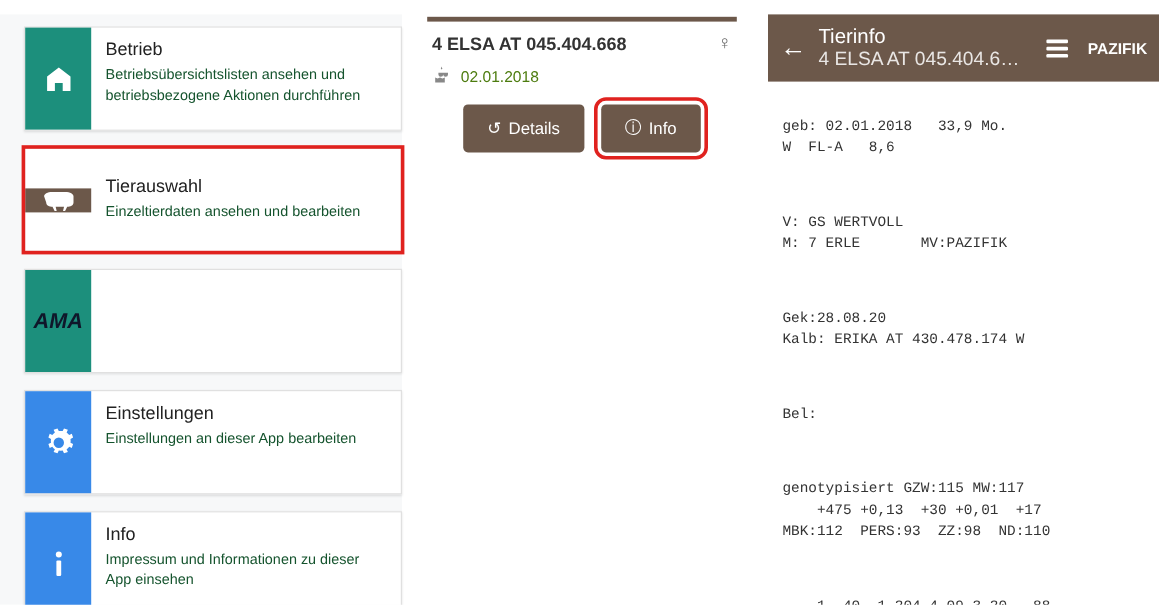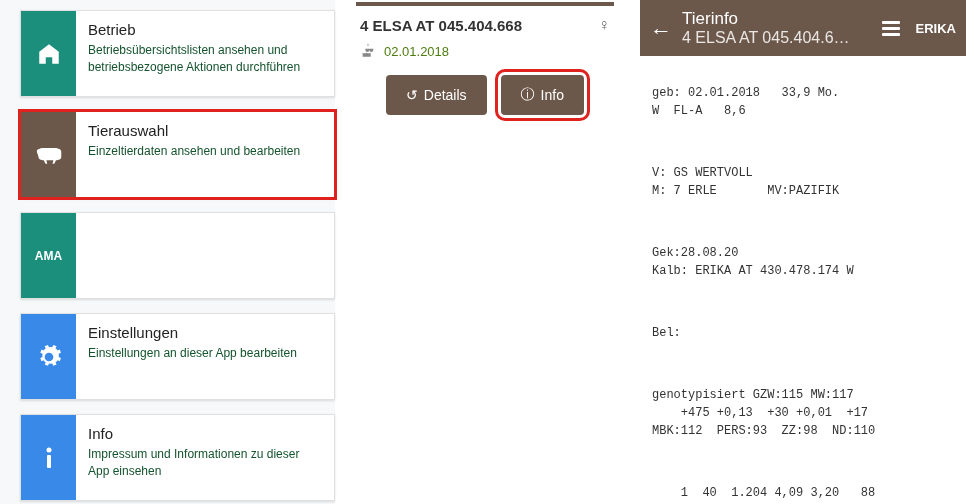--- a/index.html
+++ b/index.html
@@ -1,30 +1,30 @@
 <!DOCTYPE html>
 <html><head>
 <meta charset="utf-8">
 <style>
   html,body{margin:0;padding:0;font-family:-apple-system,Helvetica,Arial,sans-serif;background:#fff;}
   body{width:966px;height:504px;position:relative;}
-  .col{position:absolute;top:0;bottom:0;}
+  .col{position:absolute;top:12px;bottom:0;}
   .col1{left:0;width:335px;padding:10px 0 10px 20px;box-sizing:border-box;background:#f7f8f9;}
   .col2{left:350px;width:270px;box-sizing:border-box;}
   .col3{left:640px;width:326px;}
   .card{background:#fff;border:1px solid #e0e0e0;box-shadow:0 1px 2px rgba(0,0,0,.12);margin-bottom:14px;display:flex;min-height:85px;}
   .ic{width:55px;display:flex;align-items:center;justify-content:center;}
   .ic svg{fill:#fff;}
   .teal{background:#1c8f7c;}
   .brown{background:#6c584a;}
   .blue{background:#3889e8;}
   .txt{padding:10px 12px;flex:1;}
   .tt{font-size:15px;color:#222;margin-bottom:4px;}
   .sb{font-size:12px;color:#14532d;line-height:1.45;}
-  .hl{outline:3px solid #e0221f;outline-offset:-1px;}
+  .hl{outline:3px solid #e0221f;outline-offset:-1px;align-items:center;}
   .hdr2{border-bottom:4px solid #6c584a;margin:0 6px 10px;height:2px;}
   .r1{display:flex;justify-content:space-between;align-items:center;padding:0 10px;}
   .anm{font-size:15px;font-weight:700;color:#333;}
   .fem{color:#666;font-size:16px;}
   .r2{display:flex;align-items:center;gap:8px;padding:8px 10px 14px;color:#4d7c0f;font-size:13px;}
   .btnrow{display:flex;gap:14px;justify-content:center;}
   .btn{background:#6c584a;color:#fff;border:none;border-radius:4px;padding:11px 20px;font-size:14px;display:flex;align-items:center;gap:6px;cursor:pointer;}
   .btn.hl2{outline:3px solid #e0221f;outline-offset:3px;}
   .p3hdr{background:#6c584a;color:#fff;height:56px;display:flex;align-items:center;padding:0 10px;gap:10px;}
   .back{font-size:22px;cursor:pointer;}
@@ -56,21 +56,21 @@
       <svg width="28" height="20" viewBox="0 0 32 20">
           <path d="M2 6c0-2 3-4 8-4h12c5 0 8 2 8 4v6c0 3-3 4-6 4l-2 4h-2l1-4h-8l1 4h-2l-2-4c-3 0-6-1-6-4z"></path>
         </svg>
     </div>
     <div class="txt">
       <div class="tt">Tierauswahl</div>
       <div class="sb">Einzeltierdaten ansehen und bearbeiten</div>
     </div>
   </div>
   <div class="card">
-    <div class="ic teal" style="color:#ffffff;font-size:12px;font-weight:700;">AMA</div>
+    <div class="ic teal" style="font-style:italic;color:#0f172a;font-size:18px;font-weight:700;">AMA</div>
   </div>
   <div class="card">
     <div class="ic blue">
       <svg width="26" height="26" viewBox="0 0 24 24">
           <path d="M12 8a4 4 0 100 8 4 4 0 000-8zm9 4l2 1-1 3-2-1a9 9 0 01-2 2l1 2-3 1-1-2a9 9 0 01-3 0l-1 2-3-1 1-2a9 9 0 01-2-2l-2 1-1-3 2-1a9 9 0 010-3l-2-1 1-3 2 1a9 9 0 012-2l-1-2 3-1 1 2a9 9 0 013 0l1-2 3 1-1 2a9 9 0 012 2l2-1 1 3-2 1a9 9 0 010 3z"></path>
         </svg>
     </div>
     <div class="txt">
       <div class="tt">Einstellungen</div>
       <div class="sb">Einstellungen an dieser App bearbeiten</div>
@@ -121,21 +121,21 @@
     <span class="back">←</span>
     <div class="p3t">
       <span class="p3t1">Tierinfo</span>
       <span class="p3t2">4 ELSA AT 045.404.6…</span>
     </div>
     <div class="menu">
         <span></span>
         <span></span>
         <span></span>
       </div>
-    <span class="mut">ERIKA</span>
+    <span class="mut">PAZIFIK</span>
   </div>
   <div class="mono">
 <div>geb: 02.01.2018   33,9 Mo.
 W  FL-A   8,6</div>
 <div style="height:8px"></div>
 <div>V: GS WERTVOLL
 M: 7 ERLE       MV:PAZIFIK</div>
 <div style="height:8px"></div>
 <div>Gek:28.08.20
 Kalb: ERIKA AT 430.478.174 W</div>

